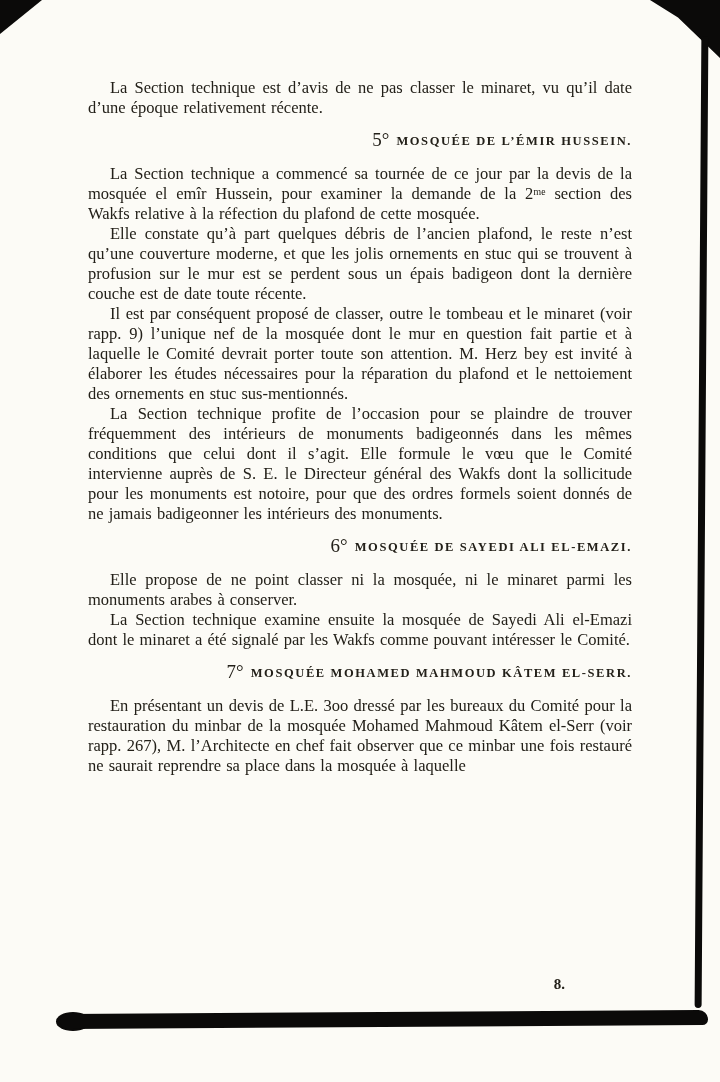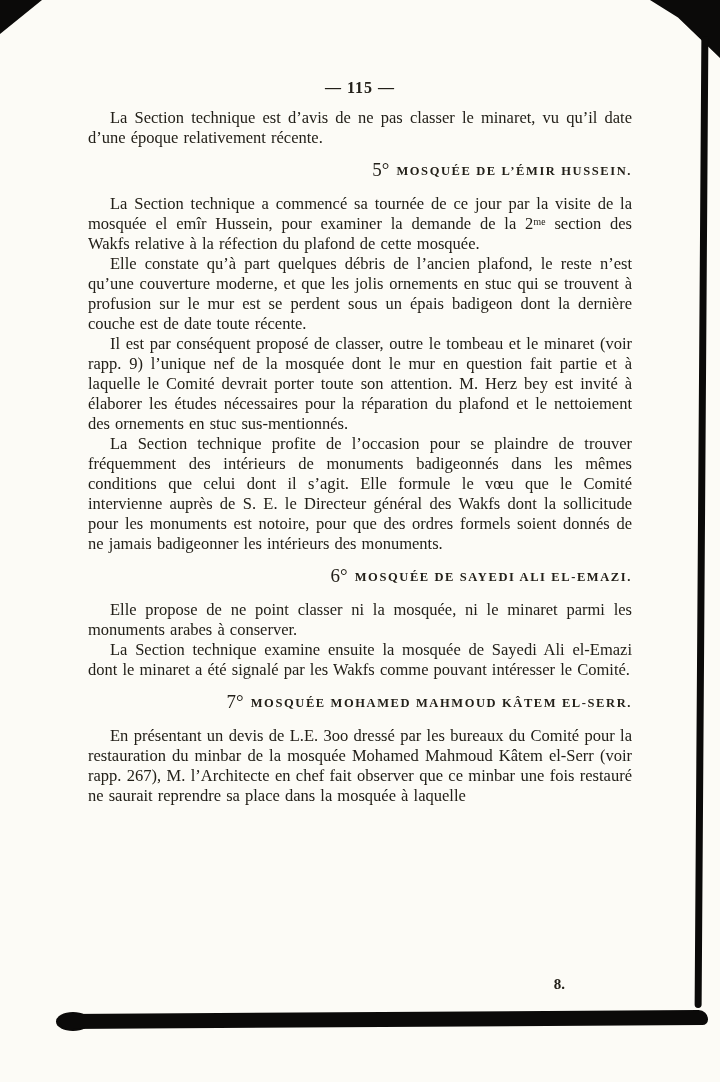--- a/index.html
+++ b/index.html
@@ -69,29 +69,28 @@
   .art-bl {
     left: 56px; top: 1012px; width: 34px; height: 19px;
     border-radius: 50%;
   }
 </style>
 </head>
 <body>
 
 <div class="page">
 
-  <div class="page-number">— 115 —</div>
 
   <p class="para">La Section technique est d’avis de ne pas classer le minaret, vu qu’il date d’une époque relativement récente.</p>
 
   <h2 class="heading">
     <span class="hnum">5°</span><span class="htitle">MOSQUÉE DE L’ÉMIR HUSSEIN.</span>
   </h2>
 
-  <p class="para">La Section technique a commencé sa tournée de ce jour par la visite de la mosquée el emîr Hussein, pour examiner la demande de la 2ᵐᵉ section des Wakfs relative à la réfection du plafond de cette mosquée.</p>
+  <p class="para">La Section technique a commencé sa tournée de ce jour par la devis de la mosquée el emîr Hussein, pour examiner la demande de la 2ᵐᵉ section des Wakfs relative à la réfection du plafond de cette mosquée.</p>
   <p class="para">Elle constate qu’à part quelques débris de l’ancien plafond, le reste n’est qu’une couverture moderne, et que les jolis ornements en stuc qui se trouvent à profusion sur le mur est se perdent sous un épais badigeon dont la dernière couche est de date toute récente.</p>
   <p class="para">Il est par conséquent proposé de classer, outre le tombeau et le minaret (voir rapp. 9) l’unique nef de la mosquée dont le mur en question fait partie et à laquelle le Comité devrait porter toute son attention. M. Herz bey est invité à élaborer les études nécessaires pour la réparation du plafond et le nettoiement des ornements en stuc sus-mentionnés.</p>
   <p class="para">La Section technique profite de l’occasion pour se plaindre de trouver fréquemment des intérieurs de monuments badigeonnés dans les mêmes conditions que celui dont il s’agit. Elle formule le vœu que le Comité intervienne auprès de S. E. le Directeur général des Wakfs dont la sollicitude pour les monuments est notoire, pour que des ordres formels soient donnés de ne jamais badigeonner les intérieurs des monuments.</p>
 
   <h2 class="heading">
     <span class="hnum">6°</span><span class="htitle">MOSQUÉE DE SAYEDI ALI EL-EMAZI.</span>
   </h2>
 
   <p class="para">Elle propose de ne point classer ni la mosquée, ni le minaret parmi les monuments arabes à conserver.</p>
   <p class="para">La Section technique examine ensuite la mosquée de Sayedi Ali el-Emazi dont le minaret a été signalé par les Wakfs comme pouvant intéresser le Comité.</p>

